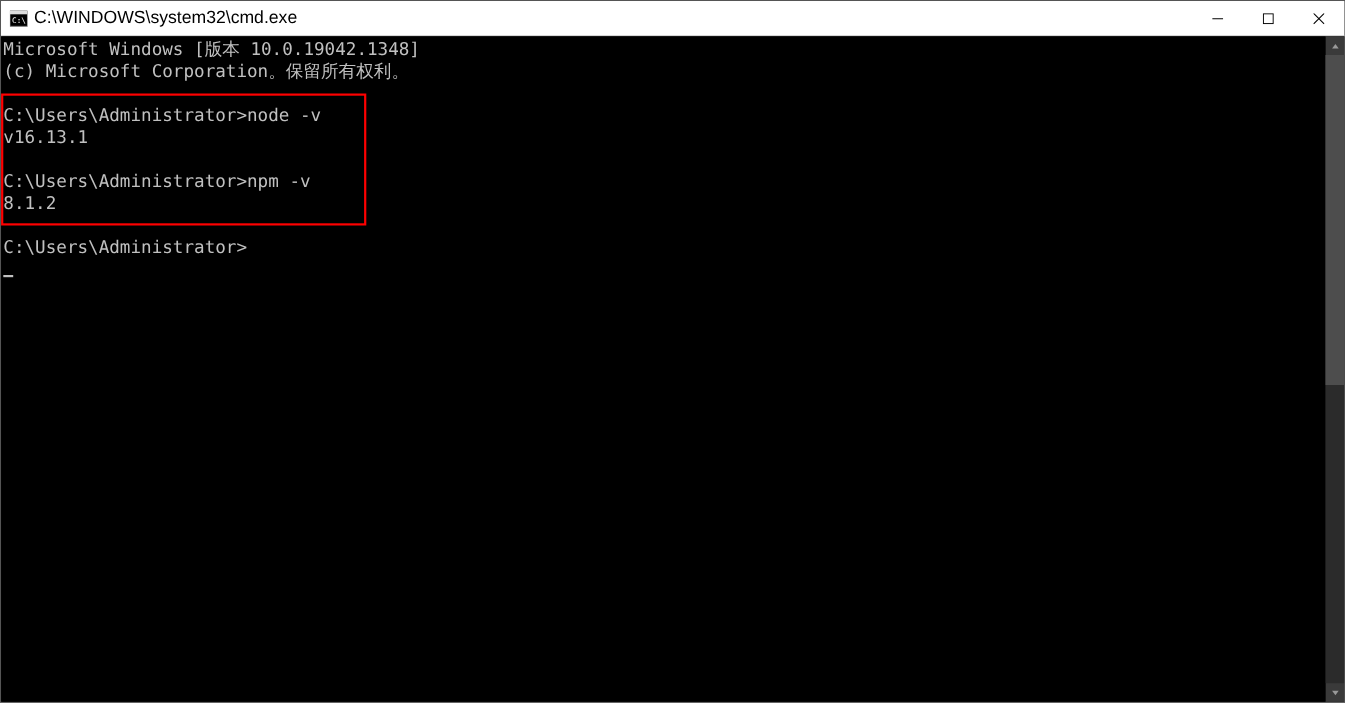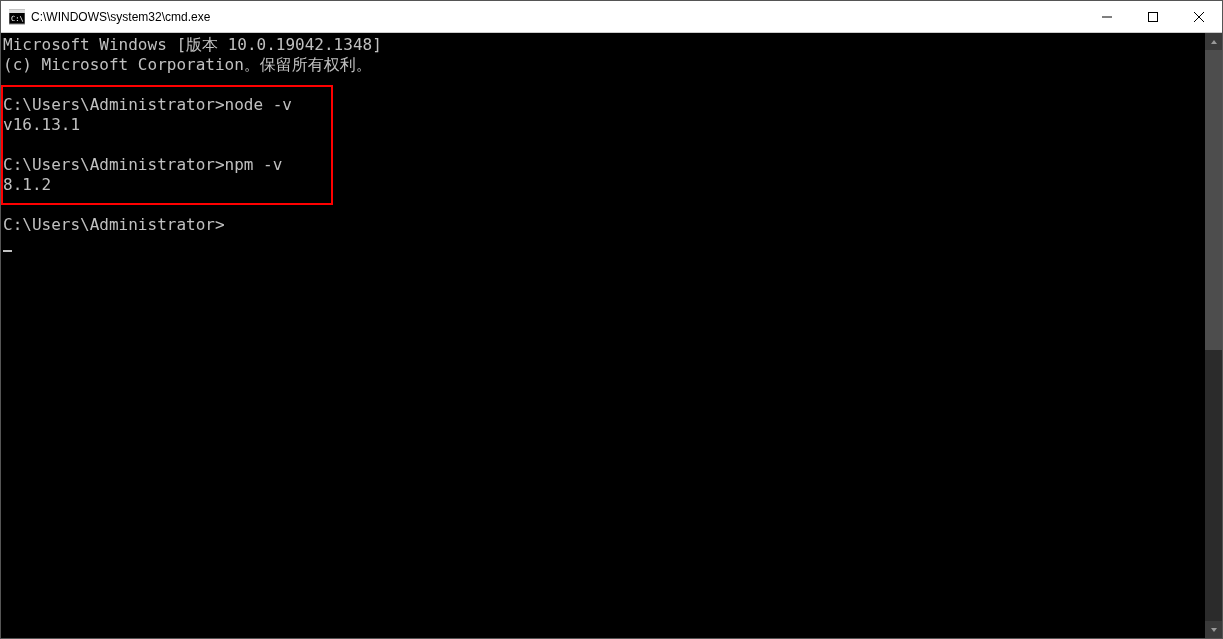--- a/index.html
+++ b/index.html
@@ -31,21 +31,21 @@
       width: 16px;
       height: 16px;
       margin-left: 8px;
       margin-right: 6px;
       display: flex;
       align-items: center;
       justify-content: center;
     }
     .titlebar-icon svg { display: block; }
     .titlebar-title {
-      font-size: 12px;
+      font-size: 16px;
       color: #000;
       flex: 1;
       white-space: nowrap;
       overflow: hidden;
     }
     .titlebar-controls {
       display: flex;
       height: 100%;
     }
     .tb-btn {

